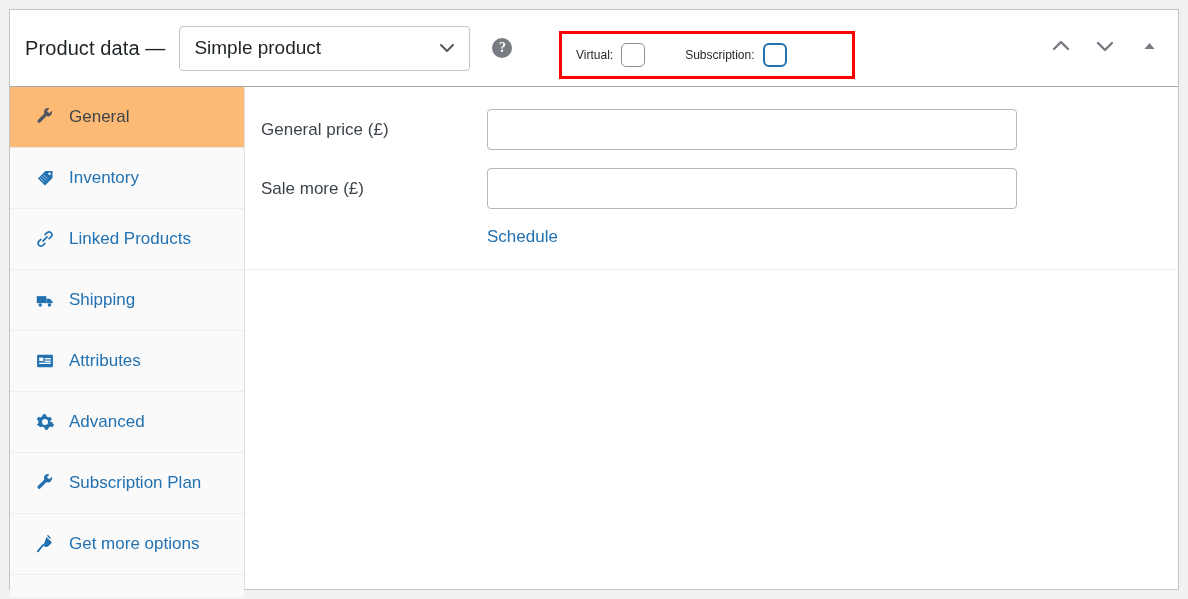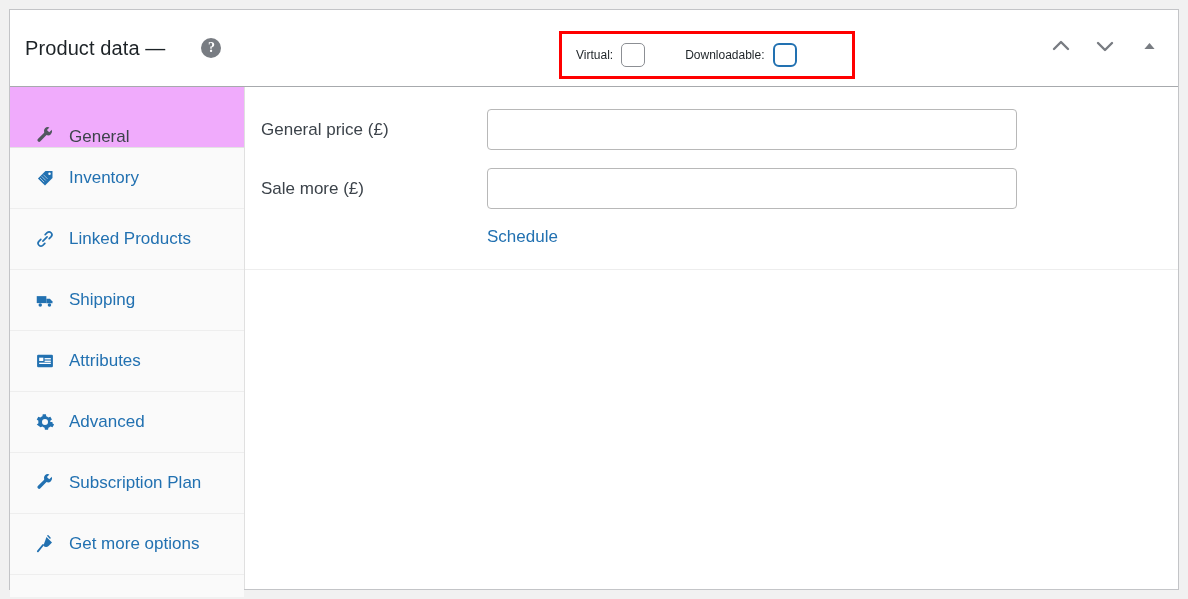--- a/index.html
+++ b/index.html
@@ -173,23 +173,22 @@
     height: 61px;
     box-sizing: border-box;
     border-bottom: 1px solid #eeeeee;
     display: flex;
     align-items: center;
     padding-left: 24px;
     cursor: pointer;
     background: #fafafa;
   }
   .tab.active {
-    background: #f0abfc;
+    background: #fdba74;
     border-bottom-color: #e3e3e3;
-    align-items: flex-end;
   }
   .tab .tab-icon {
     width: 22px;
     height: 22px;
     flex: 0 0 22px;
     display: flex;
     align-items: center;
     justify-content: center;
     margin-right: 13px;
   }
@@ -259,30 +258,38 @@
 </style>
 </head>
 <body>
 
 <div id="screen">
   <div class="panel">
 
     <div class="panel-header">
       <div class="panel-title">Product data —</div>
 
+      <div class="type-select">
+        <span>Simple product</span>
+        <span class="chev">
+          <svg viewBox="0 0 20 20" width="20" height="20" aria-hidden="true">
+            <path d="M4 7 L10 13 L16 7" fill="none" stroke="#50575e" stroke-width="2" stroke-linecap="round" stroke-linejoin="round"></path>
+          </svg>
+        </span>
+      </div>
 
       <div class="help-icon">?</div>
 
       <div class="checkbox-group">
         <label class="cb-label">
           <span class="txt">Virtual:</span>
           <span class="cb-box"></span>
         </label>
         <label class="cb-label">
-          <span class="txt">Downloadable:</span>
+          <span class="txt">Subscription:</span>
           <span class="cb-box focused"></span>
         </label>
       </div>
 
       <div class="header-actions">
         <div class="hdr-btn">
           <span>
             <svg viewBox="0 0 24 24" width="24" height="24" aria-hidden="true">
               <path d="M5 15 L12 8 L19 15" fill="none" stroke="#787c82" stroke-width="2.4" stroke-linecap="round" stroke-linejoin="round"></path>
             </svg>

